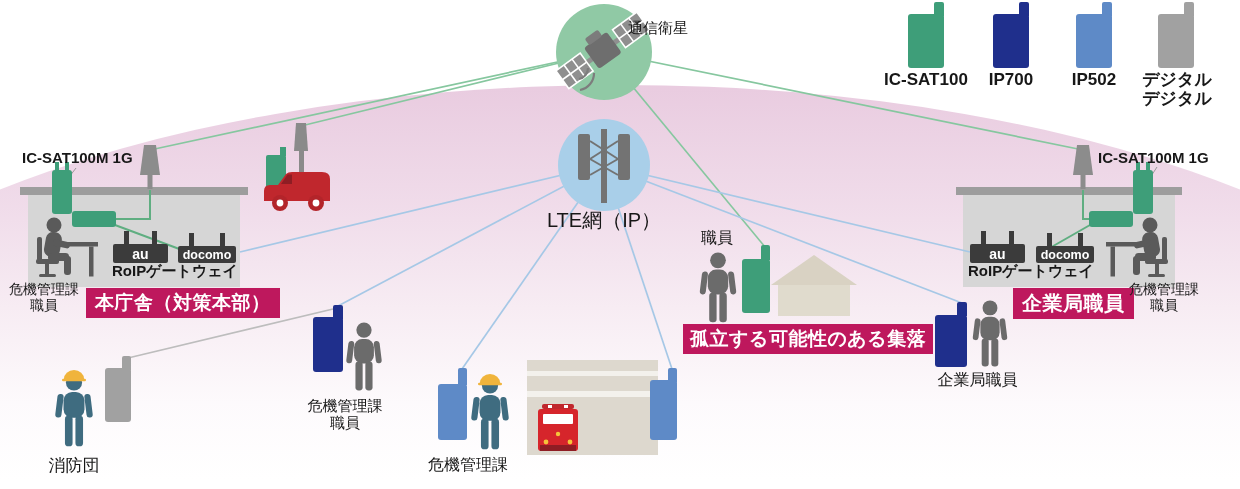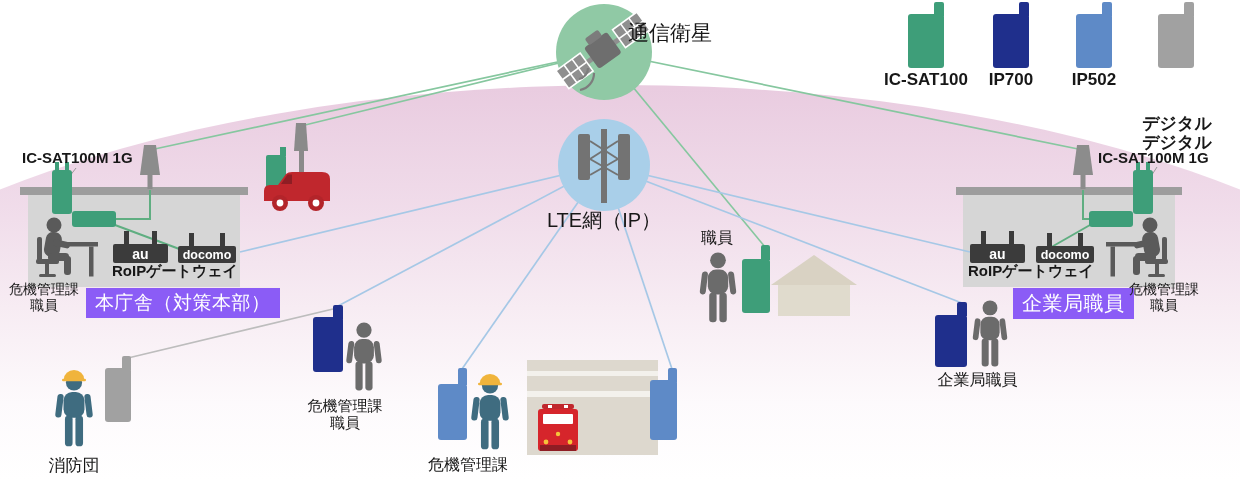--- a/index.html
+++ b/index.html
@@ -31,21 +31,21 @@
   
   .satdev{position:absolute;background:#3e9e79;border-radius:3px;z-index:4;}
   .satdev .a{position:absolute;top:-8px;width:4px;height:9px;background:#3e9e79;}
   
   .router{position:absolute;background:#3b3b3b;border-radius:2px;color:#fff;display:flex;
           align-items:center;justify-content:center;font-weight:700;z-index:4;}
   .router .an{position:absolute;top:-13px;width:5px;height:13px;background:#3b3b3b;}
   
   .lbl{position:absolute;color:#171717;white-space:nowrap;z-index:5;}
   .ctr{text-align:center;}
-  .badge{position:absolute;background:#8b5cf6;color:#fff;font-weight:400;white-space:nowrap;
+  .badge{position:absolute;background:#be185d;color:#fff;font-weight:700;white-space:nowrap;
          padding:2px 9px;z-index:5;letter-spacing:0.5px;}
   svg.icon{position:absolute;overflow:visible;z-index:4;}
 </style>
 </head>
 <body>
 
 <div id="stage">
 
   <svg width="0" height="0" style="position:absolute">
     <defs>
@@ -127,21 +127,21 @@
           <line x1="72" y1="48" x2="102" y2="48"></line>
       </g>
       <rect x="38" y="35" width="28" height="26" rx="3" fill="#6e6e6e"></rect>
       <rect x="44" y="28" width="16" height="8" rx="2" fill="#7c7c7c"></rect>
     </g>
     <g fill="none" stroke="#7d7d7d" stroke-width="2.2">
       <path d="M36,66 a11,11 0 0 1 -9,11"></path>
       <path d="M42,71 a17,17 0 0 1 -14,17"></path>
     </g>
   </svg>
-  <div class="lbl" style="left:628px;top:19px;font-size:21px;font-weight:500;text-align:center;">通信衛星</div>
+  <div class="lbl" style="left:628px;top:19px;font-size:15px;font-weight:500;text-align:center;">通信衛星</div>
 
   <svg class="icon" style="left:558px;top:119px;" width="92" height="92" viewBox="0 0 92 92">
     <circle cx="46" cy="46" r="46" fill="#a9cfe9"></circle>
     <g fill="#737373">
       <rect x="20" y="15" width="12" height="46" rx="2"></rect>
       <rect x="60" y="15" width="12" height="46" rx="2"></rect>
       <rect x="43" y="10" width="6" height="74"></rect>
     </g>
     <g stroke="#737373" stroke-width="2" fill="none">
       <line x1="32" y1="22" x2="60" y2="40"></line>
@@ -164,21 +164,21 @@
   <div class="lbl ctr" style="left:978px;top:70px;width:66px;font-size:17px;font-weight:600;">IP700</div>
   <div class="radio c-blue" style="left:1076px;top:2px;width:36px;height:66px;">
       <div class="stub" style="width:10px;"></div>
       <div class="body"></div>
     </div>
   <div class="lbl ctr" style="left:1061px;top:70px;width:66px;font-size:17px;font-weight:600;">IP502</div>
   <div class="radio c-gray" style="left:1158px;top:2px;width:36px;height:66px;">
       <div class="stub" style="width:10px;"></div>
       <div class="body"></div>
     </div>
-  <div class="lbl ctr" style="left:1136px;top:70px;width:82px;font-size:17px;font-weight:600;line-height:19px;margin-top:44px;">
+  <div class="lbl ctr" style="left:1136px;top:70px;width:82px;font-size:17px;font-weight:600;line-height:19px;">
     <span>デジタル</span><br>
     <span>デジタル</span>
   </div>
 
   <svg class="icon" style="left:139px;top:145px;" width="22" height="44">
       <use href="#sym-antenna" fill="#8c8c8c"></use>
     </svg>
   <div class="lbl" style="left:22px;top:149px;font-size:15px;font-weight:600;">IC-SAT100M 1G</div>
   <div class="satdev" style="left:52px;top:170px;width:20px;height:44px;">
     <div class="a" style="left:3px;"></div>
@@ -304,20 +304,21 @@
       <use href="#sym-person" fill="#6b6b6b"></use>
     </svg>
   <div class="radio c-green" style="left:742px;top:245px;width:28px;height:68px;">
       <div class="stub" style="height:15px;"></div>
       <div class="body" style="top:14px;"></div>
     </div>
   <svg class="icon" style="left:771px;top:254px;" width="86" height="62" viewBox="0 0 86 62">
     <polygon points="43,1 86,31 0,31" fill="#d9d2c3"></polygon>
     <rect x="7" y="31" width="72" height="31" fill="#e0dbcd"></rect>
   </svg>
+  <div class="badge" style="left:683px;top:324px;font-size:19px;padding:2px 7px;">孤立する可能性のある集落</div>
 
   <div class="radio c-navy" style="left:935px;top:302px;width:32px;height:65px;">
       <div class="stub" style="width:10px;"></div>
       <div class="body" style="top:13px;"></div>
     </div>
   <svg class="icon" style="left:970px;top:300px;" width="40" height="70" viewBox="0 0 42 80">
       <use href="#sym-person" fill="#6b6b6b"></use>
     </svg>
   <div class="lbl ctr" style="left:925px;top:370px;width:105px;font-size:16px;">企業局職員</div>
 

